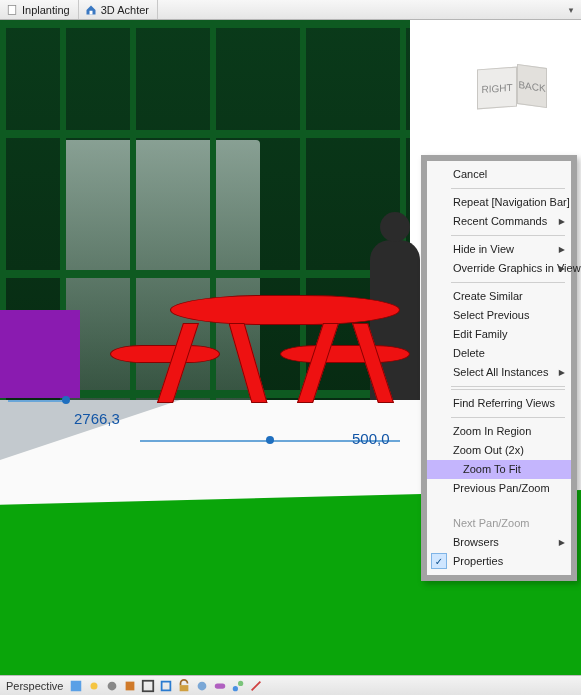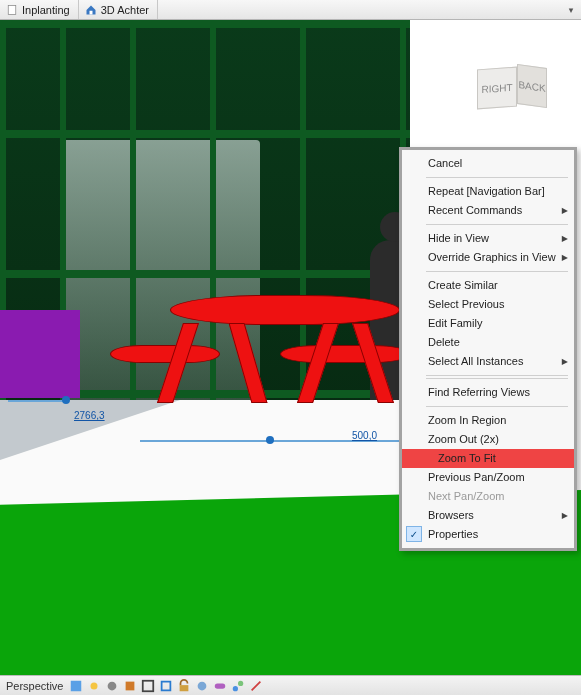--- a/index.html
+++ b/index.html
@@ -115,44 +115,44 @@
   .cube-face-right {
     position:absolute; left:46px; top:6px; width:30px; height:40px;
     background:#e2e0dc; border:1px solid #c9c7c3;
     display:flex; align-items:center; justify-content:center;
     transform: skewY(8deg);
   }
 
   
   .crop-line { position:absolute; background:#6aa6d8; }
   .crop-dot { position:absolute; width:8px; height:8px; background:#1f6fbf; border-radius:50%; }
-  .dim-label { position:absolute; font-size:10px; color:#1255a6; background:rgba(255,255,255,0.0); padding:0 2px;text-decoration:underline; }
+  .dim-label { position:absolute; font-size:15px; color:#1255a6; background:rgba(255,255,255,0.0); padding:0 2px; }
 
   
   .context-menu {
-    position:absolute; top:127px; right:4px; width:178px;
-    background:#f7f7f7; border:3px solid #a3a3a3;
+    position:absolute; top:135px; right:4px; width:156px;
+    background:#f7f7f7; border:6px solid #a3a3a3;
     box-shadow: 3px 3px 6px rgba(0,0,0,0.25);
     font-size:11px; color:#222;
     padding:2px 0;
   }
   .menu-group { padding:2px 0; }
   .menu-sep { height:1px; background:#cfcfcf; margin:2px 6px 2px 24px; }
   .menu-item {
     position:relative;
     padding:2px 20px 2px 26px;
     line-height:15px;
     cursor:default;
     white-space:nowrap;
   }
   .menu-item.has-sub::after {
     content:"▶"; position:absolute; right:6px; top:2px; font-size:8px; color:#444;
   }
-  .menu-item.disabled { color:#9a9a9a; }
-  .menu-item.highlight { background:#ef4444;padding-left:36px; }
+  .menu-item.disabled { color:#9a9a9a;margin-top:16px; }
+  .menu-item.highlight { background:#c4b5fd;padding-left:36px; }
   .menu-check {
     position:absolute; left:4px; top:1px; width:16px; height:16px;
     background:#cfe6ff; border:1px solid #7fb4e6;
     display:flex; align-items:center; justify-content:center;
     font-size:10px; color:#0b4d8a;
   }
 
   
   .status-bar {
     height:20px; background:linear-gradient(#f4f4f4,#e3e3e3);

